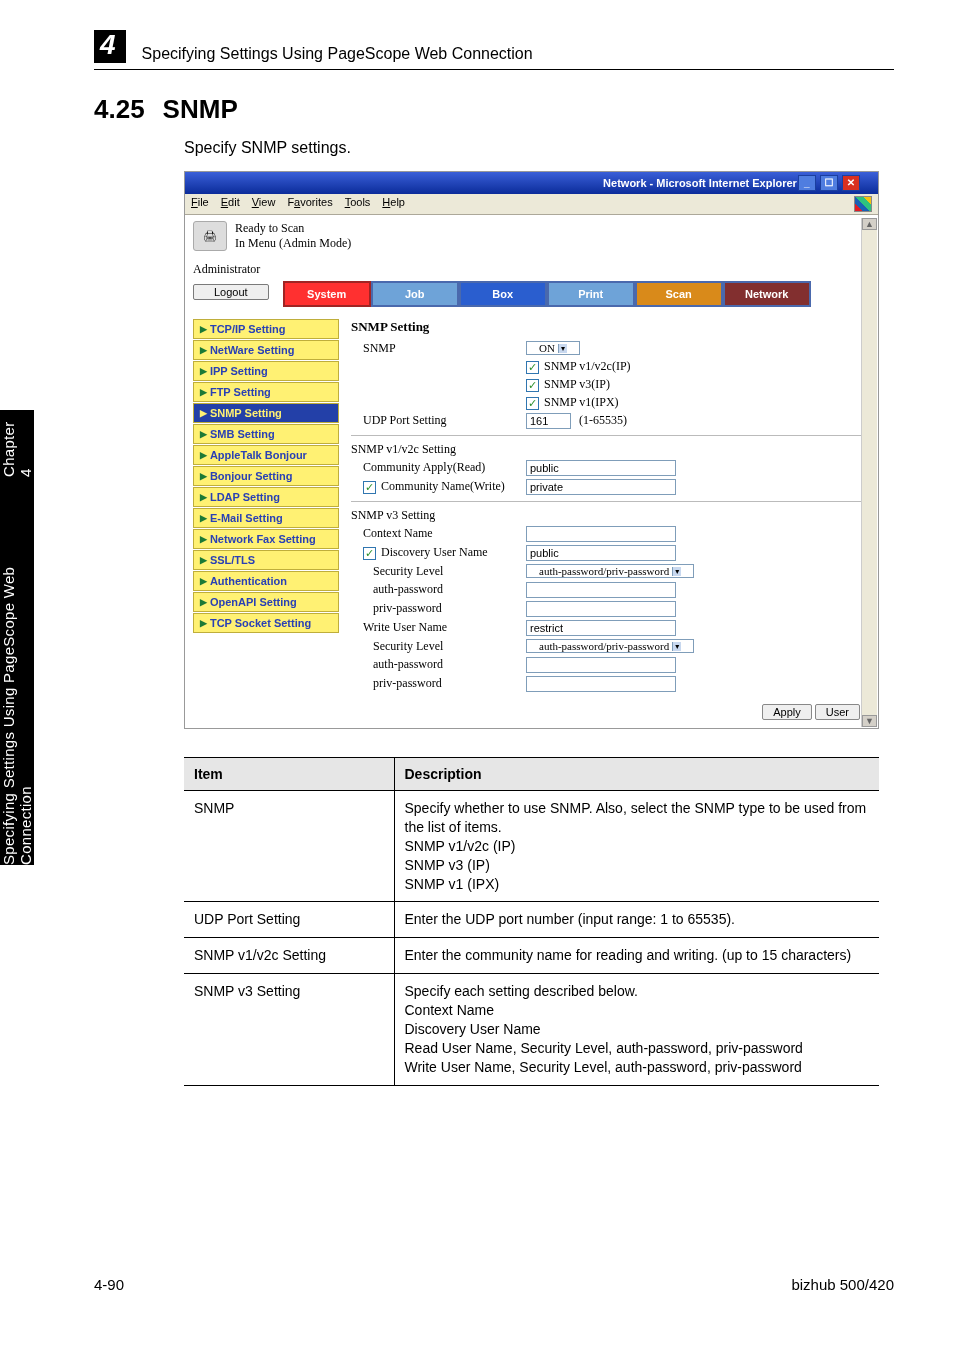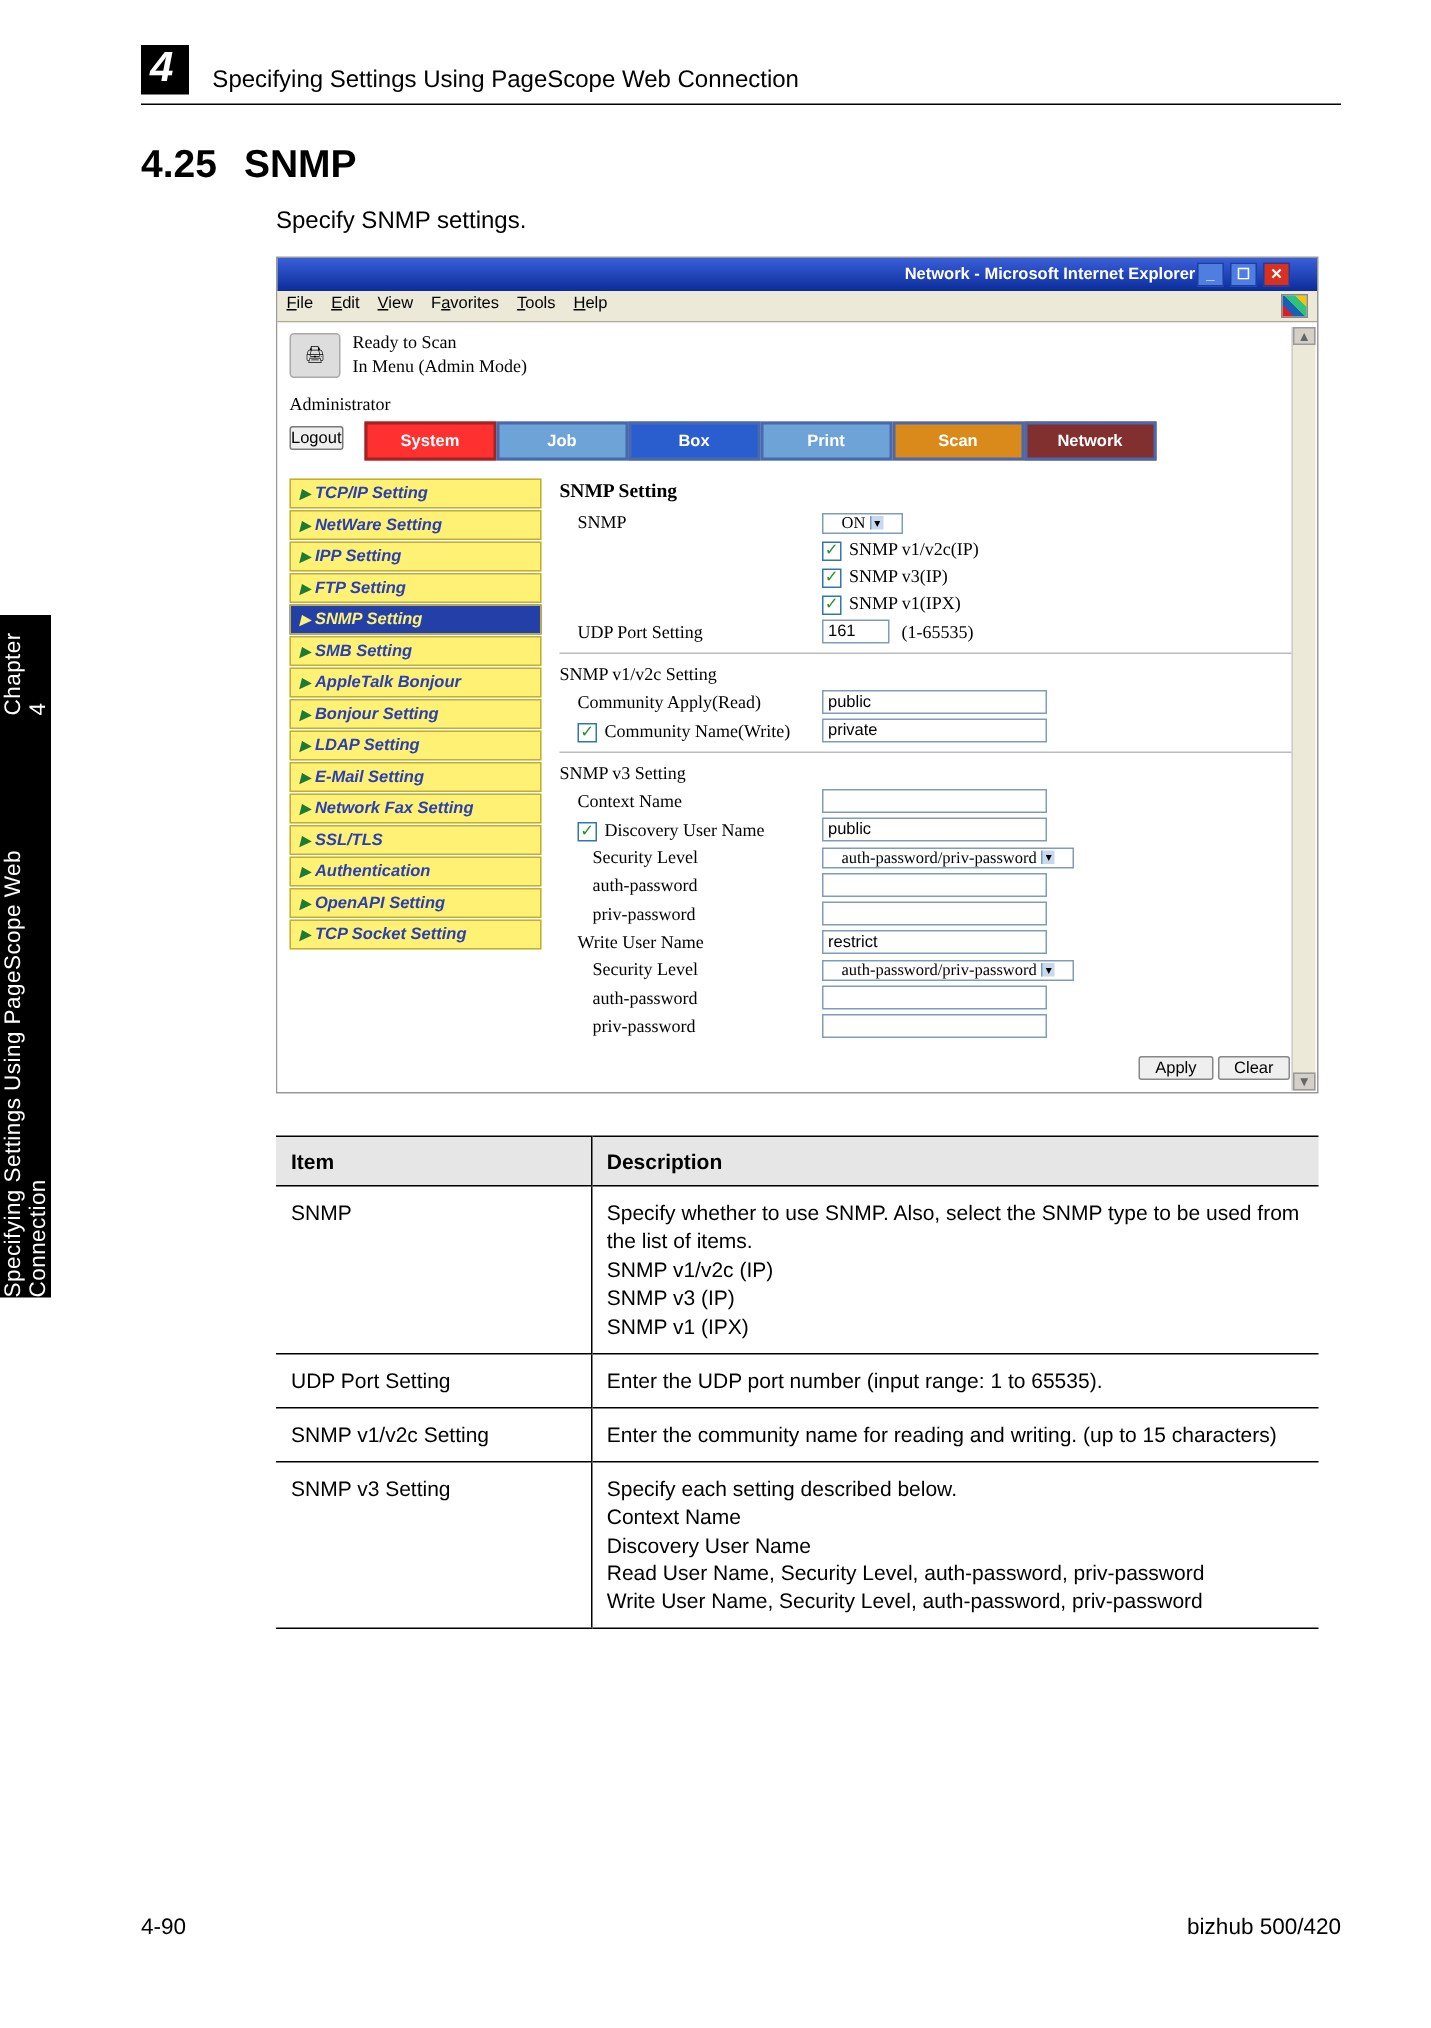--- a/index.html
+++ b/index.html
@@ -90,31 +90,31 @@
   }
   .menubar .menus{display:flex; gap:12px;}
   .menubar .menus span u { text-decoration: underline; }
   .ie-flag{width:18px;height:16px;background:linear-gradient(45deg,#e01b24 25%,#1a5fb4 25% 50%,#2ec27e 50% 75%,#f5c211 75%);border:1px solid #888;}
   .browser-body{background:#fff; padding:6px 8px 8px 8px;}
   .device-head{display:flex; align-items:center; gap:8px; margin-bottom:10px;}
   .dev-icon{width:34px;height:30px;border:1px solid #aaa;background:#ddd;border-radius:3px;display:flex;align-items:center;justify-content:center;}
   .dev-labels{font-family:'Times New Roman',serif;font-size:12px;line-height:1.3;}
   .admin-row{display:flex; align-items:center; gap:14px; margin-bottom:4px;}
   .admin-label{font-family:'Times New Roman',serif;font-size:12px;}
-  .logout-btn{border:1px solid #7a7a7a;background:#efefef;padding:1px 0;font-size:11px;border-radius:2px;}
+  .logout-btn{border:1px solid #7a7a7a;background:#efefef;padding:1px 20px;font-size:11px;border-radius:2px;}
   .tabs-row{display:flex; gap:0; margin-top:4px;}
   .tab{width:88px;text-align:center;padding:5px 0;border:2px solid #4a69ad;color:#fff;font-weight:bold;font-size:11px;}
   .tab.system{background:#ff3030;border-color:#a02424;}
   .tab.job{background:#6ea3d8;}
   .tab.box{background:#2a5ecf;}
   .tab.print{background:#6ea3d8;}
   .tab.scan{background:#d98a1a;}
   .tab.network{background:#822f2f;}
   .main-cols{display:flex; gap:12px; margin-top:12px;}
-  .sidebar{width:168px;font-style:italic;}
+  .sidebar{width:146px;}
   .sidebar .nav{
     display:flex;align-items:center;
     background:#fff173;
     border:1px solid #bfae3b;
     padding:3px 6px;
     margin-bottom:1px;
     font-size:11px;font-weight:bold;color:#2940b5;
   }
   .sidebar .nav.active{background:#2340a8;color:#fff173;}
   .sidebar .nav::before{content:'▶';color:#1b7a36;font-size:9px;margin-right:3px;}
@@ -308,21 +308,21 @@
             <div class="field-row">
               <span class="field-label indent2">auth-password</span>
               <input class="txtinput" style="width: 150px;">
             </div>
             <div class="field-row">
               <span class="field-label indent2">priv-password</span>
               <input class="txtinput" style="width: 150px;">
             </div>
             <div class="btn-row">
               <button class="btn">Apply</button>
-              <button class="btn">Clear</button>
+              <button class="btn">User</button>
             </div>
           </div>
         </div>
       </div>
     </div>
 
     <table class="desc-table">
       <thead>
         <tr>
           <th style="width:210px">Item</th>

